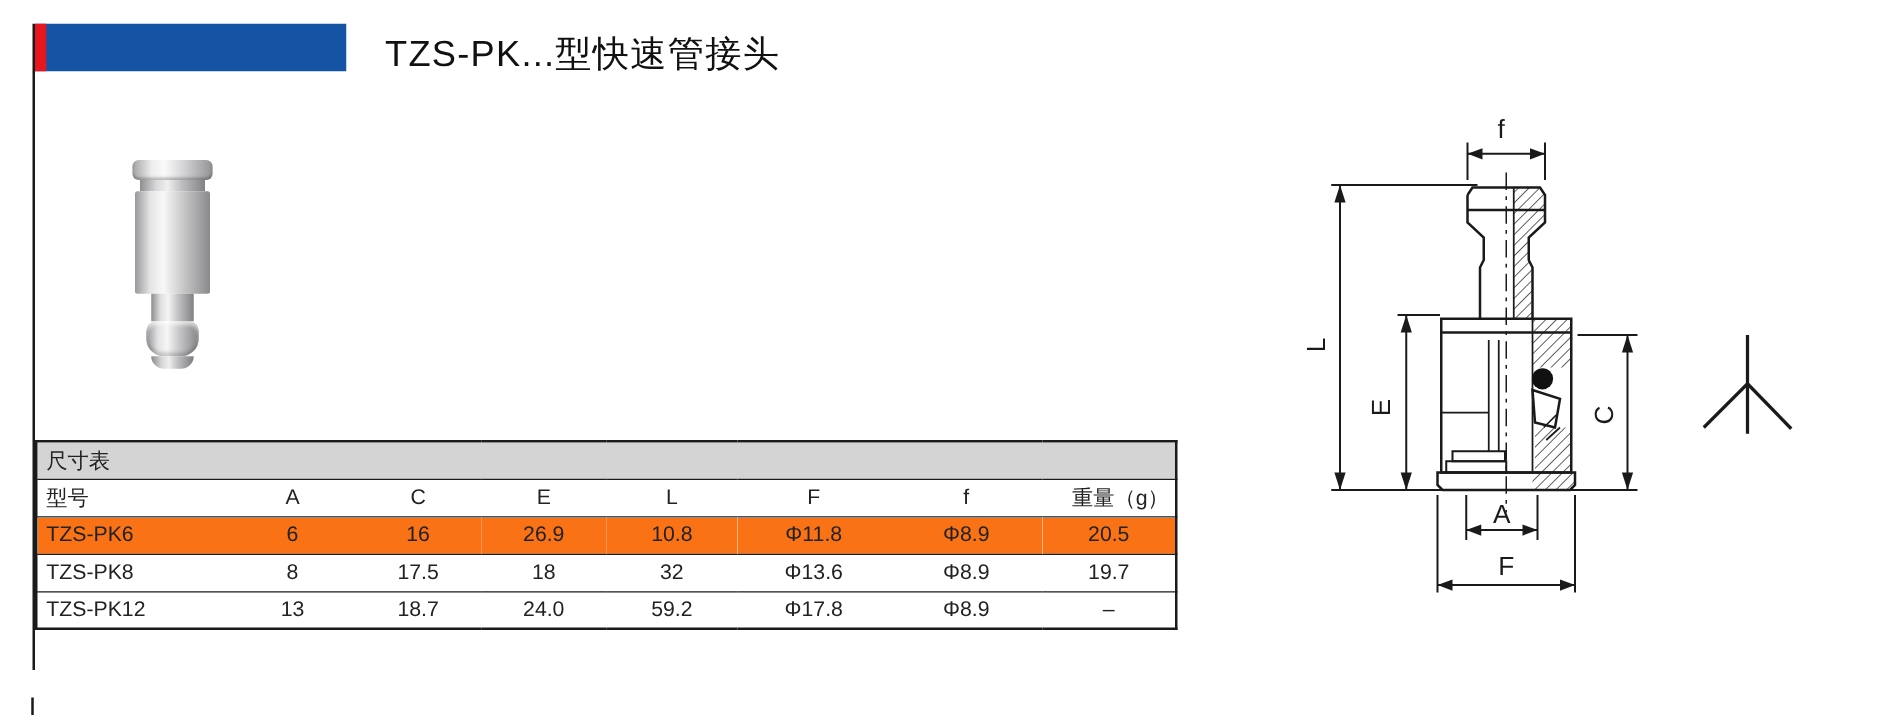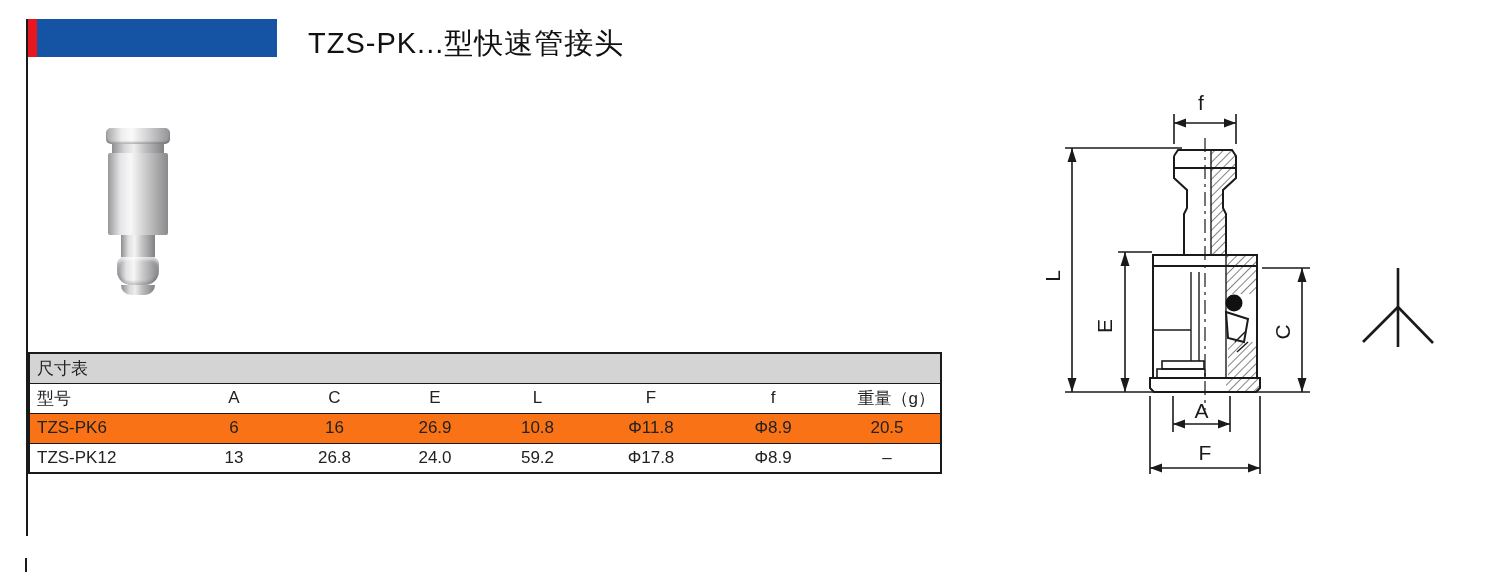--- a/index.html
+++ b/index.html
@@ -94,23 +94,33 @@
           <td class="left">TZS-PK6</td>
           <td>6</td>
           <td>16</td>
           <td>26.9</td>
           <td>10.8</td>
           <td>Φ11.8</td>
           <td>Φ8.9</td>
           <td>20.5</td>
         </tr>
         <tr>
+          <td class="left">TZS-PK8</td>
+          <td>8</td>
+          <td>17.5</td>
+          <td>18</td>
+          <td>32</td>
+          <td>Φ13.6</td>
+          <td>Φ8.9</td>
+          <td>19.7</td>
+        </tr>
+        <tr>
           <td class="left">TZS-PK12</td>
           <td>13</td>
-          <td>26.8</td>
+          <td>18.7</td>
           <td>24.0</td>
           <td>59.2</td>
           <td>Φ17.8</td>
           <td>Φ8.9</td>
           <td>–</td>
         </tr>
       </tbody>
   </table>
 
   <svg class="drawing" width="430" height="420" viewBox="0 0 430 420">

